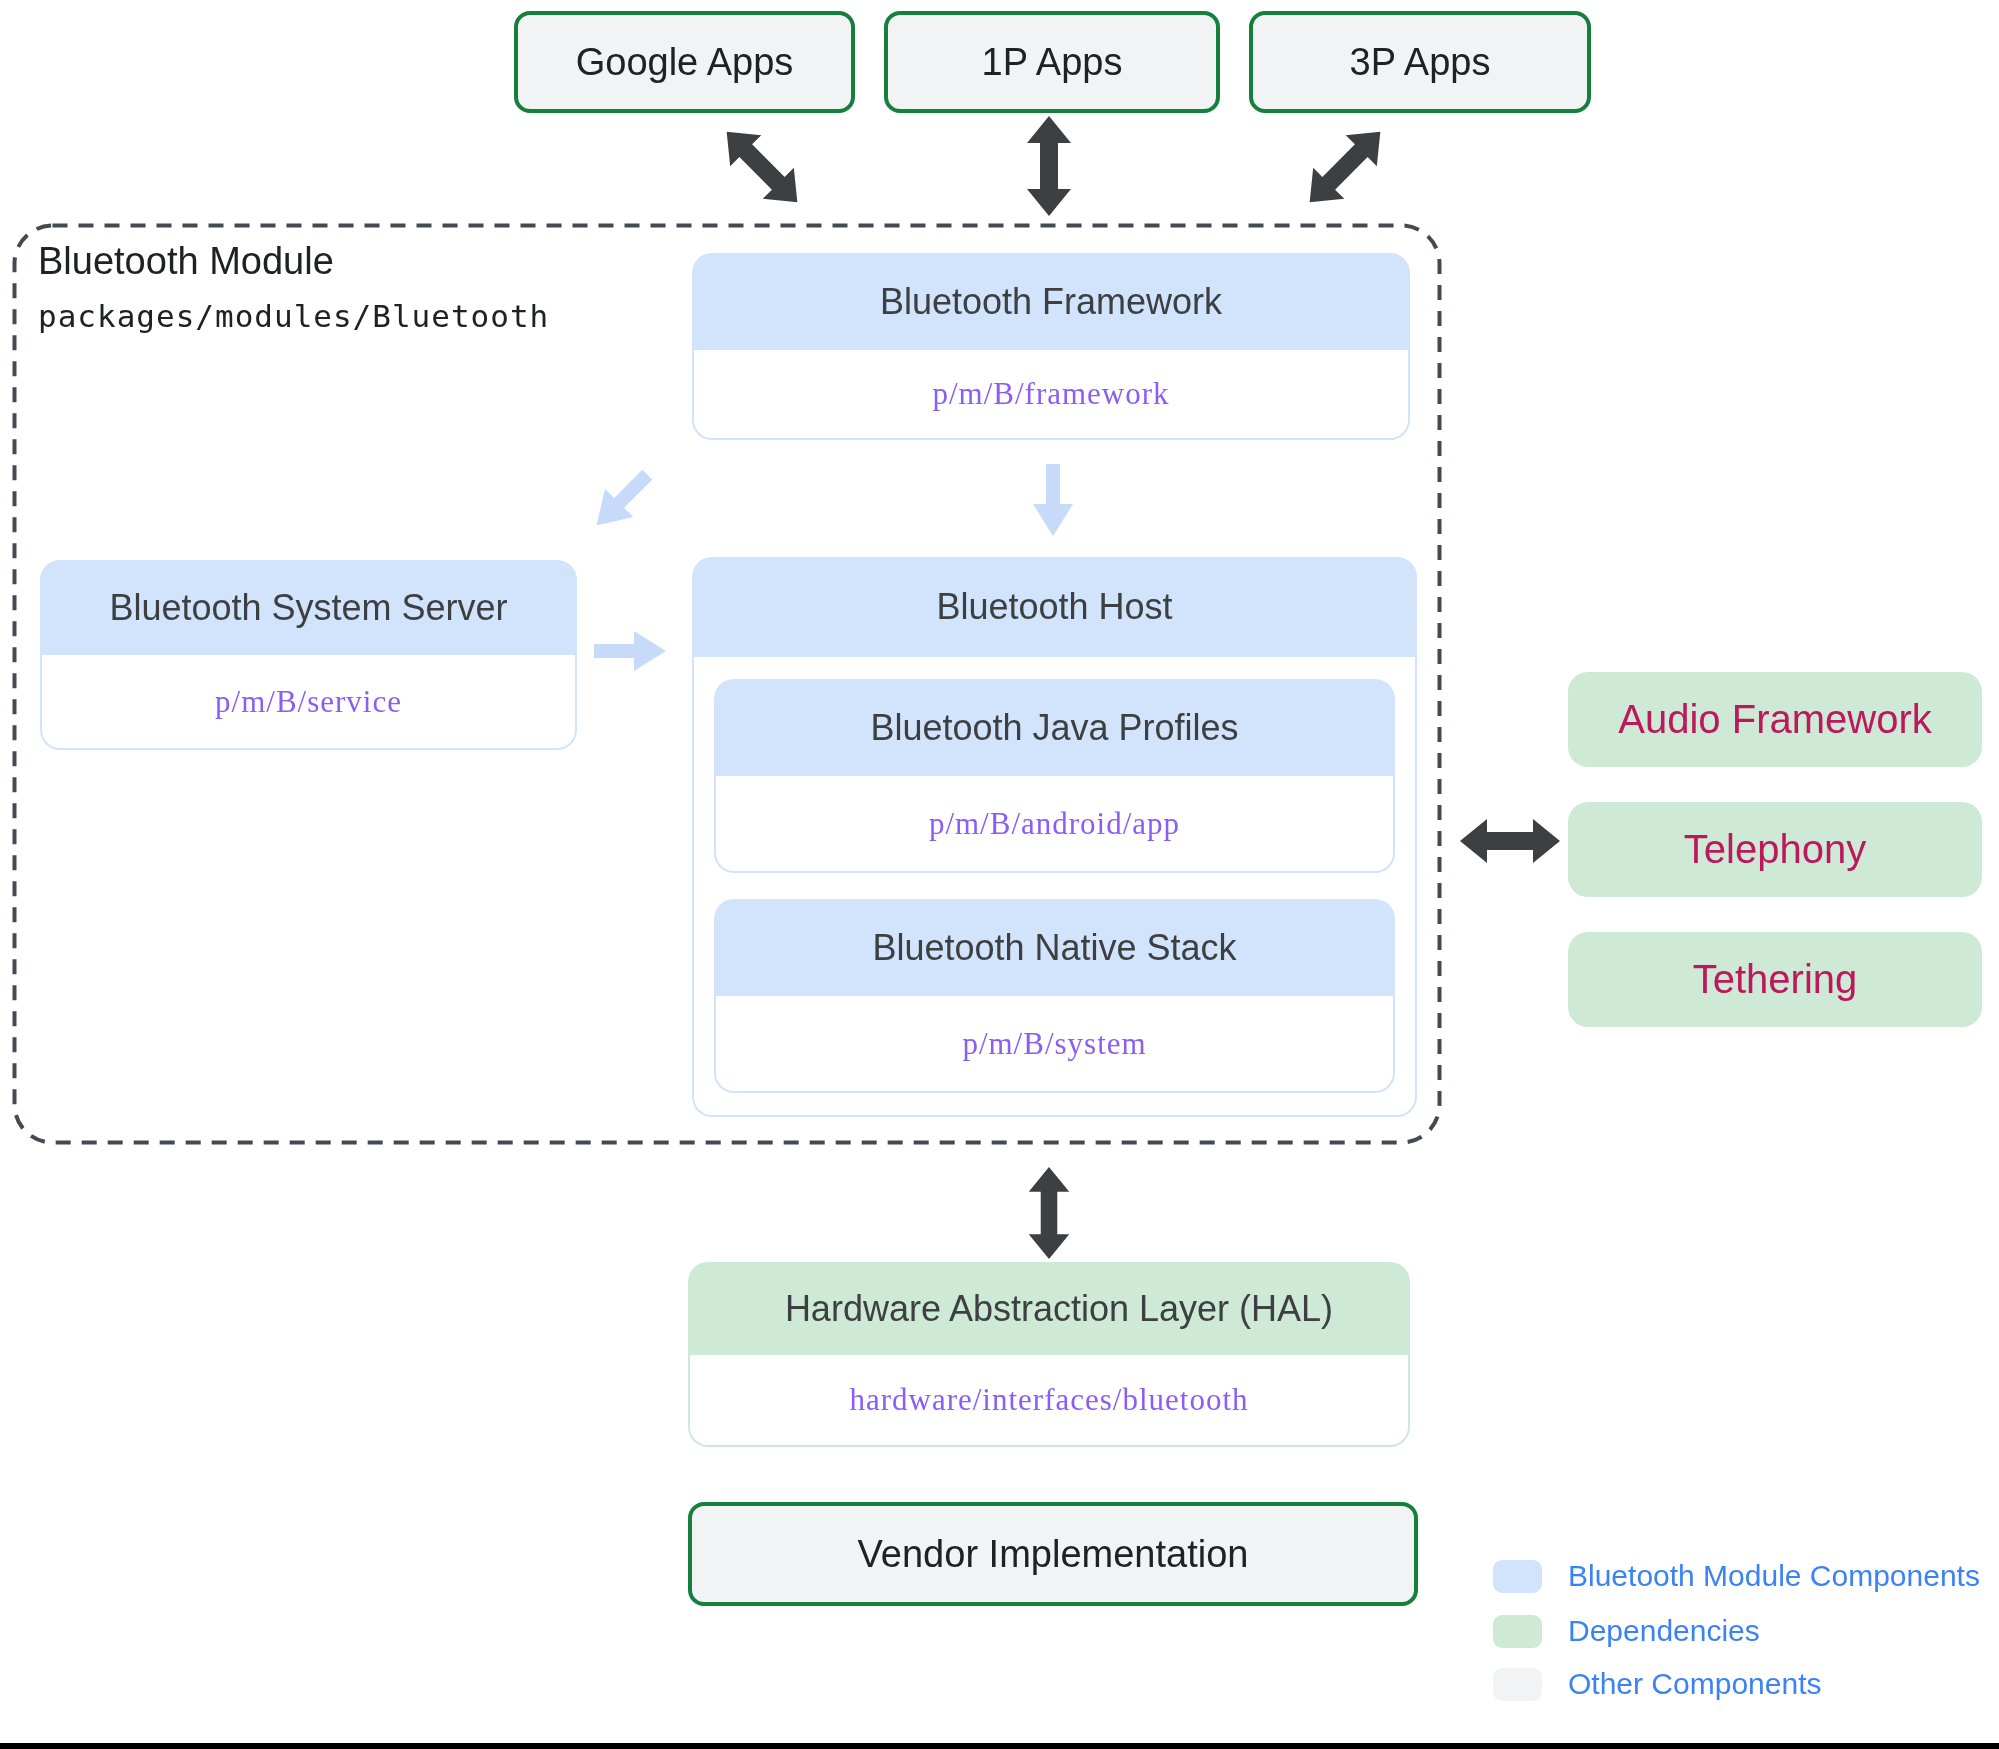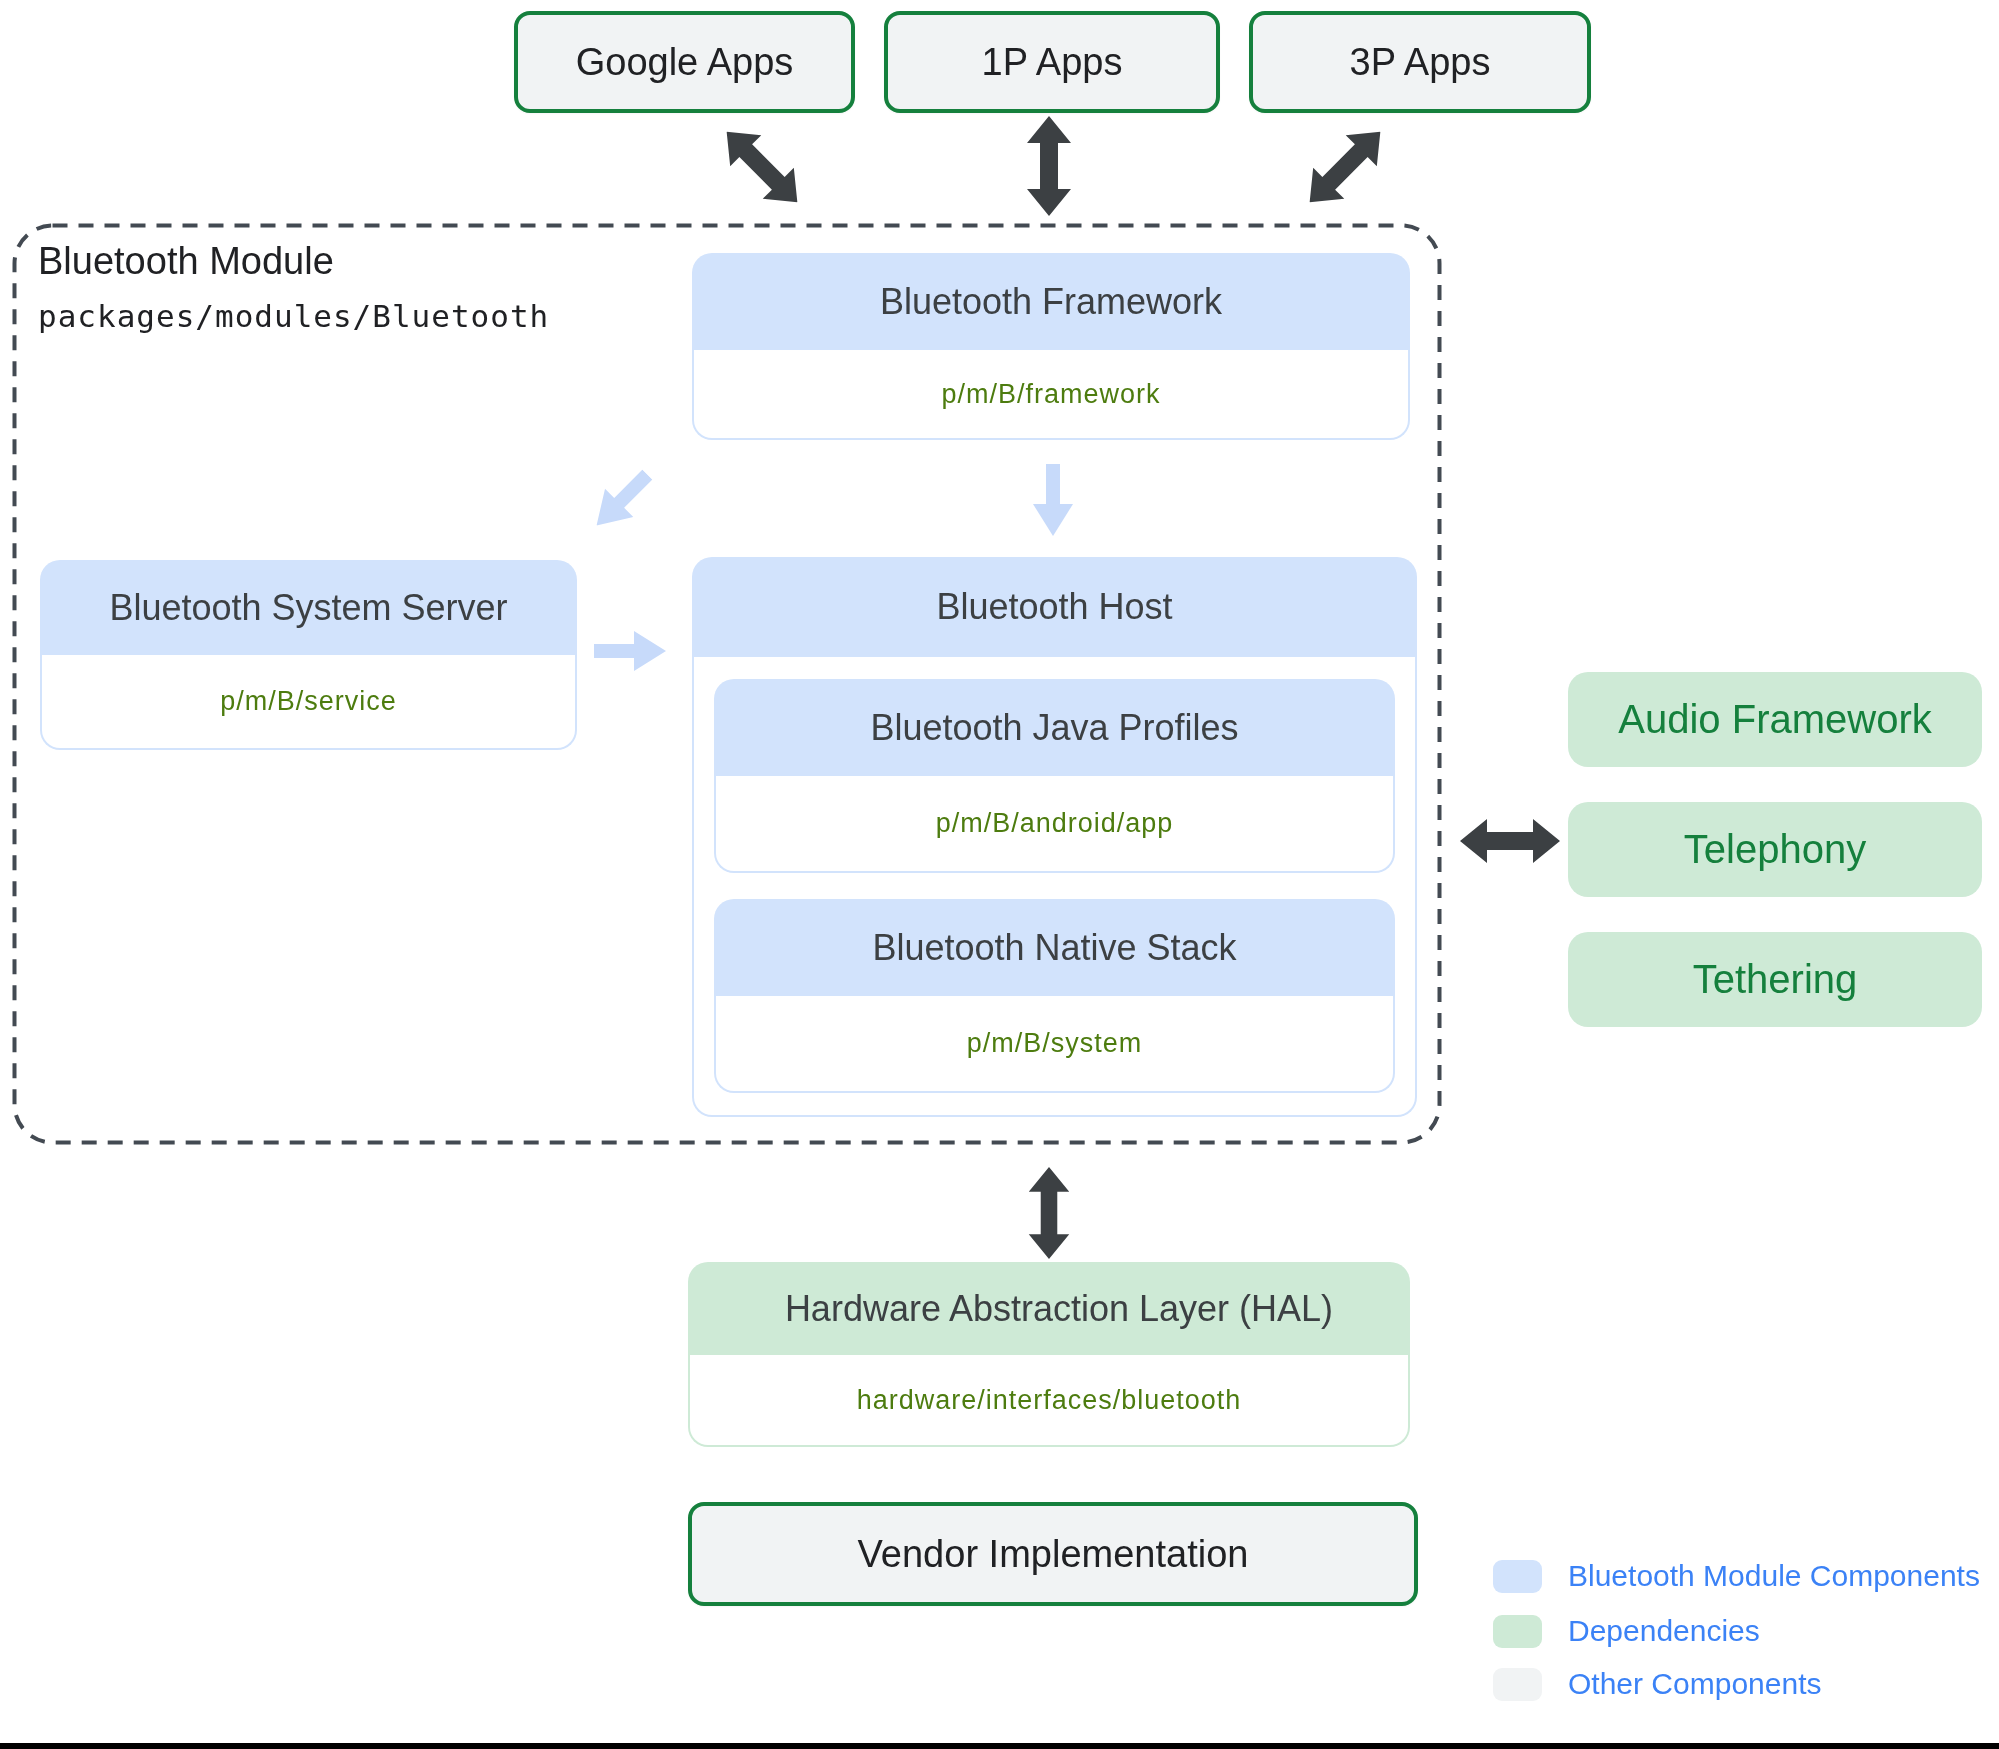--- a/index.html
+++ b/index.html
@@ -20,35 +20,35 @@
     display:flex;align-items:center;justify-content:center;
     font-size:38px;color:#202124;
     box-shadow:0 1px 2px rgba(0,0,0,0.04);
   }
   
   .dep{
     position:absolute;
     background:#ceead6;
     border-radius:20px;
     display:flex;align-items:center;justify-content:center;
-    font-size:40px;color:#15803d;
+    font-size:40px;color:#be185d;
   }
   
   .hbox{position:absolute;border-radius:20px;}
   .hbox .hd{
     display:flex;align-items:center;justify-content:center;
     border-radius:20px 20px 0 0;
     font-size:36px;color:#3c4043;
   }
   .hbox .bd{
     display:flex;align-items:center;justify-content:center;
     border-radius:0 0 20px 20px;
     background:#ffffff;
-    font-family:Liberation Sans, sans-serif;
-    font-size:27px;color:#4d7c0f;
+    font-family:Liberation Serif, serif;
+    font-size:31px;color:#8b5cf6;
     letter-spacing:1px;
   }
   .blue .hd{background:#d2e3fc;}
   .blue .bd{border:2px solid #d2e3fc;border-top:none;}
   .green .hd{background:#ceead6;padding-left:20px;}
   .green .bd{border:2px solid #ceead6;border-top:none;}
   
   .host-body{
     position:absolute;
     background:#ffffff;

